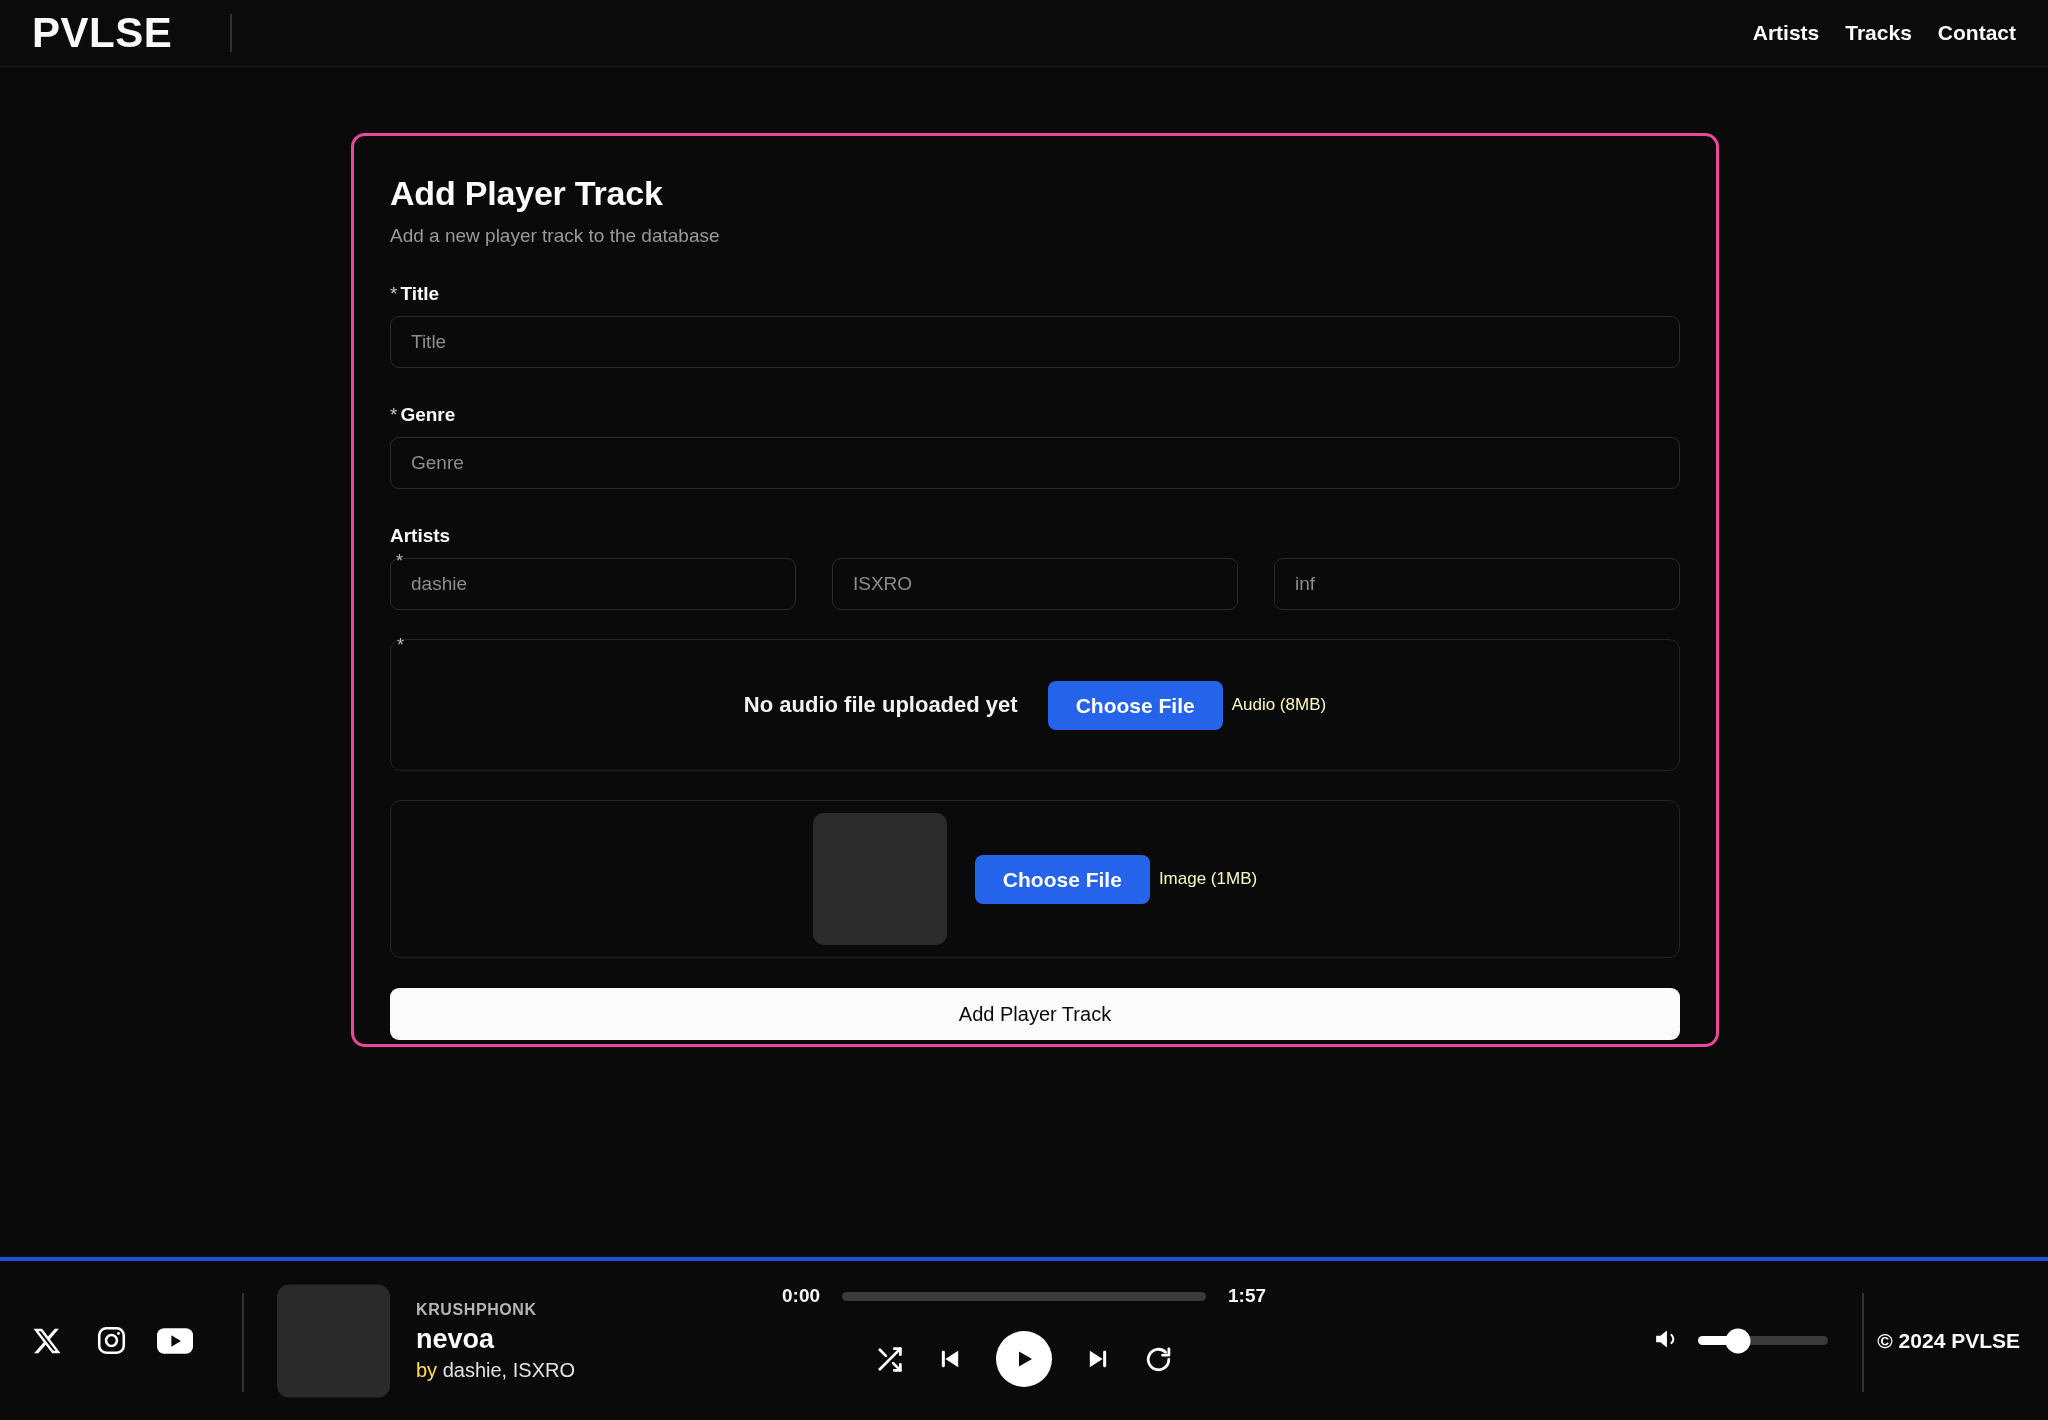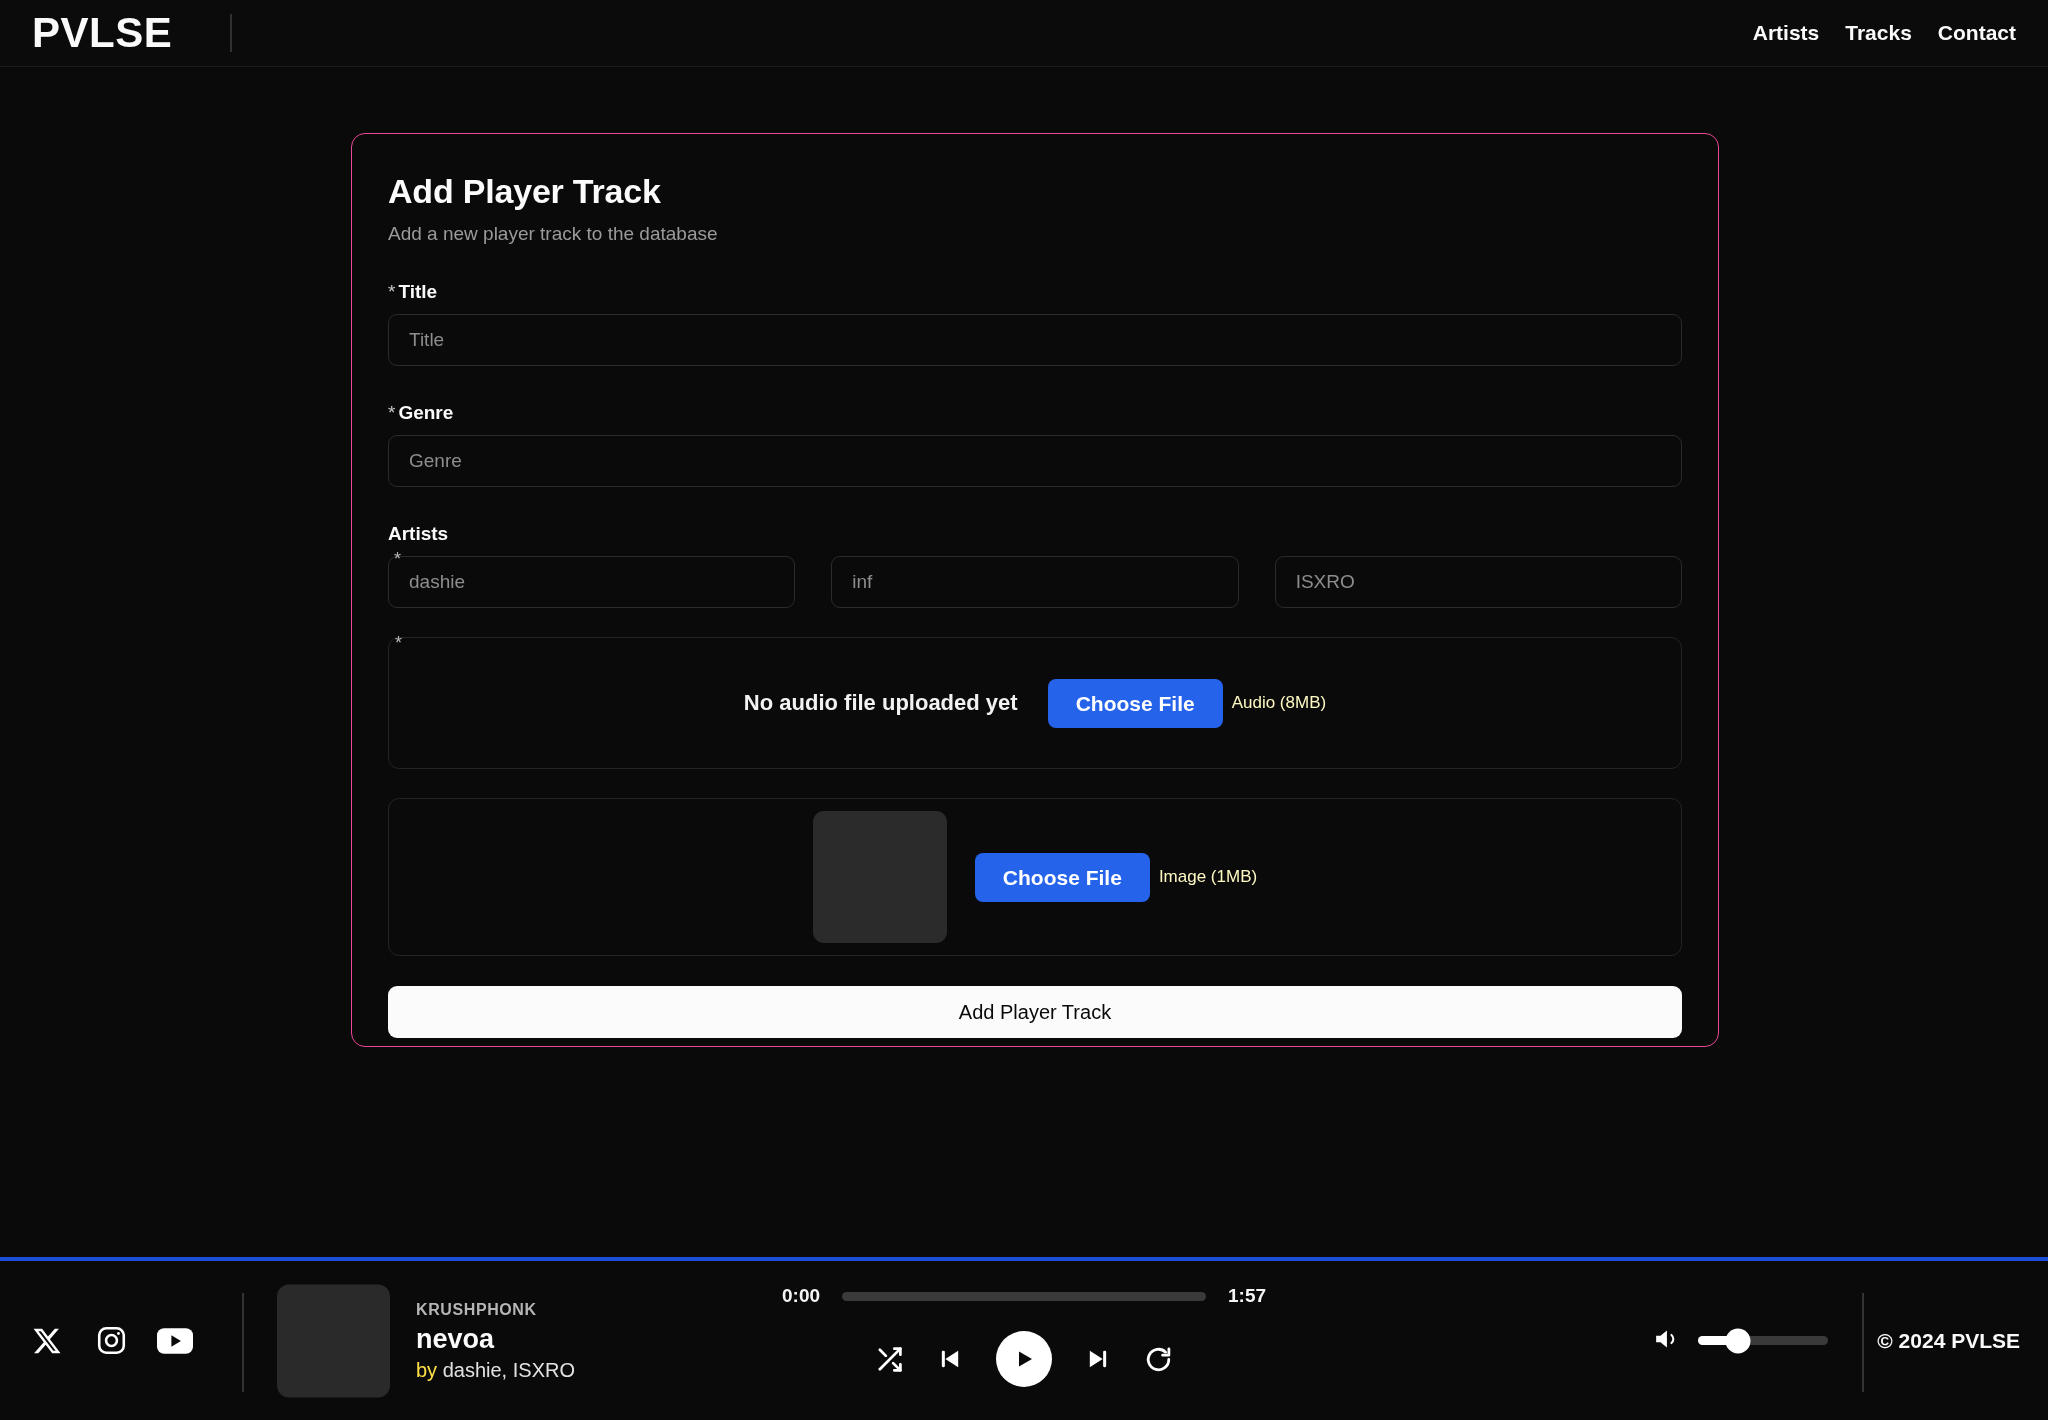--- a/index.html
+++ b/index.html
@@ -52,21 +52,21 @@
     cursor: pointer;
   }
 
   
   .card {
     position: absolute;
     left: 351px;
     top: 133px;
     width: 1368px;
     height: 914px;
-    border: 1px solid #ec4899;
+    border: 3px solid #ec4899;
     border-radius: 14px;
     background: #0a0a0a;
     padding: 38px 36px;
   }
   .card-title {
     font-size: 34px;
     font-weight: 800;
     color: #fbfbfb;
     letter-spacing: -0.2px;
   }
@@ -392,24 +392,24 @@
   <input class="text-input" type="text" placeholder="Genre" style="">
 
   
   <div class="artists-label">Artists</div>
   <div class="artists-row">
     <div class="artist-wrap">
       <span class="artist-star">*</span>
       <input class="text-input" style="margin-top: 0px;" type="text" placeholder="dashie">
     </div>
     <div class="artist-wrap">
+      <input class="text-input" style="margin-top: 0px;" type="text" placeholder="ISXRO">
+    </div>
+    <div class="artist-wrap">
       <input class="text-input" style="margin-top: 0px;" type="text" placeholder="inf">
-    </div>
-    <div class="artist-wrap">
-      <input class="text-input" style="margin-top: 0px;" type="text" placeholder="ISXRO">
     </div>
   </div>
 
   
   <div class="dropzone dropzone-audio">
     <span class="drop-star">*</span>
     <div class="drop-inner">
       <div class="no-audio-text">No audio file uploaded yet</div>
       <div class="file-col">
         <button class="choose-btn">Choose File</button>

